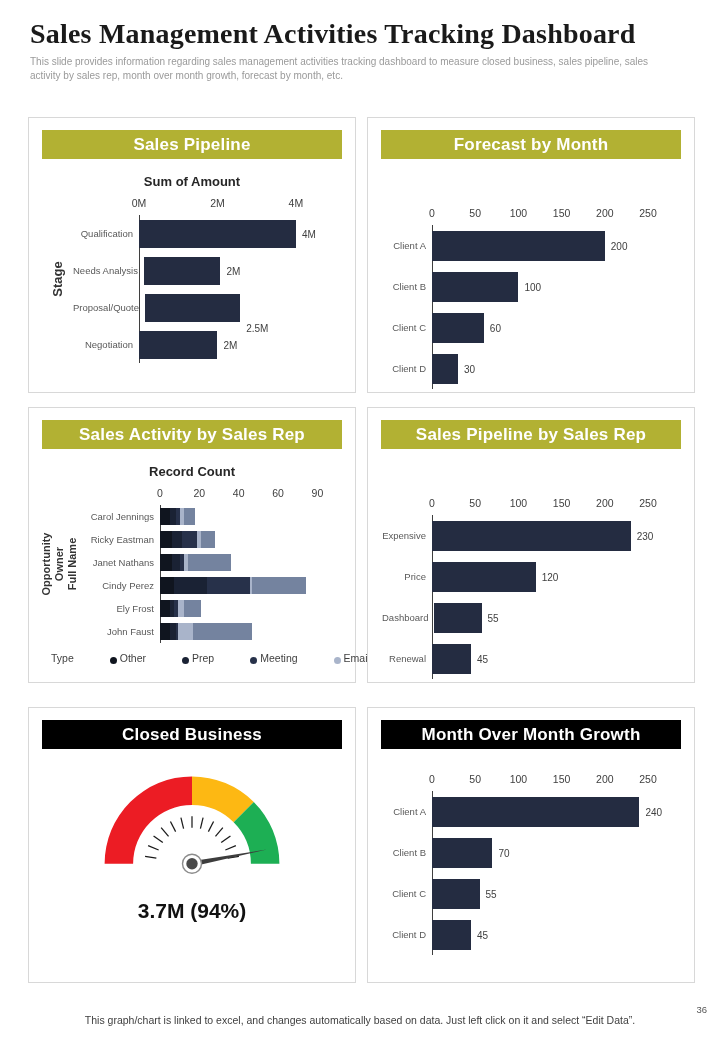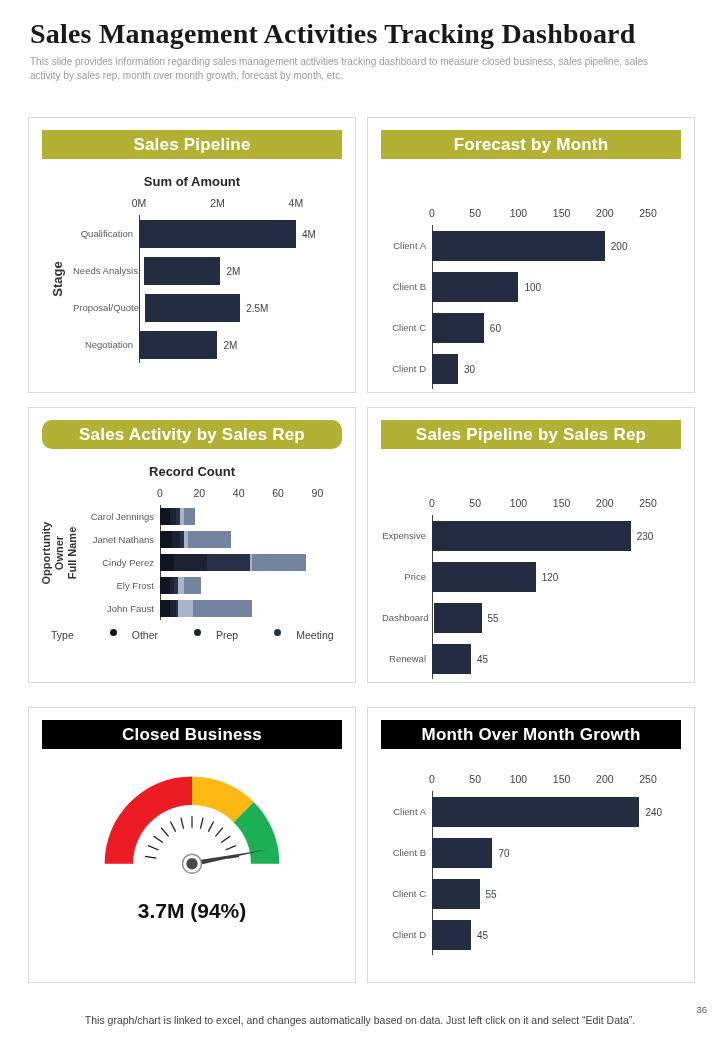--- a/index.html
+++ b/index.html
@@ -52,21 +52,21 @@
   .chart-0 .bar-row{height:37px}.chart-0 .bar{height:28px}
   .chart-1,.chart-3{--lw:50px;margin-top:46px;}
   .chart-5{--lw:50px;margin-top:22px;}
   .chart-1 .bar-row,.chart-3 .bar-row,.chart-5 .bar-row{height:41px}
   .chart-1 .bar,.chart-3 .bar,.chart-5 .bar{height:30px}
   .chart-2{--lw:83px;margin-top:12px;}
   .chart-2 .bar-row{height:23px}
   .chart-2 .stack{height:17px;}
   .legend{display:flex;align-items:center;justify-content:space-between;
           font-size:10.5px;color:#3f3f3f;padding:9px 20px 0 22px;}
-  .leg-item{display:flex;align-items:flex-start;gap:15px;padding-left:36px;}
+  .leg-item{display:flex;align-items:flex-end;gap:3px;padding-left:36px;}
   .leg-dot{width:7px;height:7px;border-radius:50%;}
   
   .gauge-wrap{text-align:center;margin-top:16px;}
   .gauge-value{font-weight:bold;font-size:21px;color:#111;text-align:center;margin-top:16px;}
   
   .footer{position:absolute;left:0;right:0;top:1014px;text-align:center;font-size:10.5px;color:#404040;}
   .page-num{position:absolute;right:13px;top:1004px;font-size:9.5px;color:#555;}
 </style>
 </head>
 <body>
@@ -106,21 +106,21 @@
               <div class="row-label cat">Needs Analysis</div>
               <div class="row-track">
                 <div class="bar" style="width: 38.835%; background: rgb(36, 44, 65);"></div>
                 <span class="val" style="left: calc(38.835% + 6px);">2M</span>
               </div>
             </div>
             <div class="bar-row">
               <div class="row-label cat">Proposal/Quote</div>
               <div class="row-track">
                 <div class="bar" style="width: 48.5437%; background: rgb(36, 44, 65);"></div>
-                <span class="val" style="left: calc(48.5437% + 6px);">2.5M</span>
+                <span class="val" style="left: calc(48.5437% + 6px); margin-top: 20px;">2.5M</span>
               </div>
             </div>
             <div class="bar-row">
               <div class="row-label cat">Negotiation</div>
               <div class="row-track">
                 <div class="bar" style="width: 38.835%; background: rgb(36, 44, 65);"></div>
                 <span class="val" style="left: calc(38.835% + 6px);">2M</span>
               </div>
             </div>
           </div>
@@ -175,21 +175,21 @@
                 <span class="val" style="left: calc(10.453% + 6px);">30</span>
               </div>
             </div>
           </div>
         </div>
       </div>
     </div>
 </div>
 
 <div class="panel p2">
-  <div class="panel-header" style="background: rgb(178, 177, 51); border-radius: 10px;">Sales Activity by Sales Rep</div>
+  <div class="panel-header" style="background: rgb(178, 177, 51);">Sales Activity by Sales Rep</div>
   <div class="chart chart-2">
       <div class="chart-title">Record Count</div>
       <div class="hwrap">
         <div class="ylabel">
           <span>Opportunity Owner
 Full Name</span>
         </div>
         <div class="hbody">
           <div class="axis-row">
             <div class="row-label"></div>
@@ -205,20 +205,32 @@
             <div class="axis-line"></div>
             <div class="bar-row">
               <div class="row-label cat">Carol Jennings</div>
               <div class="row-track">
                 <div class="stack">
                   <div class="seg" style="width: 5.43478%; background: rgb(16, 21, 31);"></div>
                   <div class="seg" style="width: 3.26087%; background: rgb(26, 34, 52);"></div>
                   <div class="seg" style="width: 2.17391%; background: rgb(39, 49, 74);"></div>
                   <div class="seg" style="width: 2.17391%; background: rgb(169, 180, 202);"></div>
                   <div class="seg" style="width: 6.52174%; background: rgb(116, 131, 159);"></div>
+                </div>
+              </div>
+            </div>
+            <div class="bar-row">
+              <div class="row-label cat">Ricky Eastman</div>
+              <div class="row-track">
+                <div class="stack">
+                  <div class="seg" style="width: 6.52174%; background: rgb(16, 21, 31);"></div>
+                  <div class="seg" style="width: 5.43478%; background: rgb(26, 34, 52);"></div>
+                  <div class="seg" style="width: 8.69565%; background: rgb(39, 49, 74);"></div>
+                  <div class="seg" style="width: 2.17391%; background: rgb(169, 180, 202);"></div>
+                  <div class="seg" style="width: 7.6087%; background: rgb(116, 131, 159);"></div>
                 </div>
               </div>
             </div>
             <div class="bar-row">
               <div class="row-label cat">Janet Nathans</div>
               <div class="row-track">
                 <div class="stack">
                   <div class="seg" style="width: 6.52174%; background: rgb(16, 21, 31);"></div>
                   <div class="seg" style="width: 4.34783%; background: rgb(26, 34, 52);"></div>
                   <div class="seg" style="width: 2.17391%; background: rgb(39, 49, 74);"></div>

